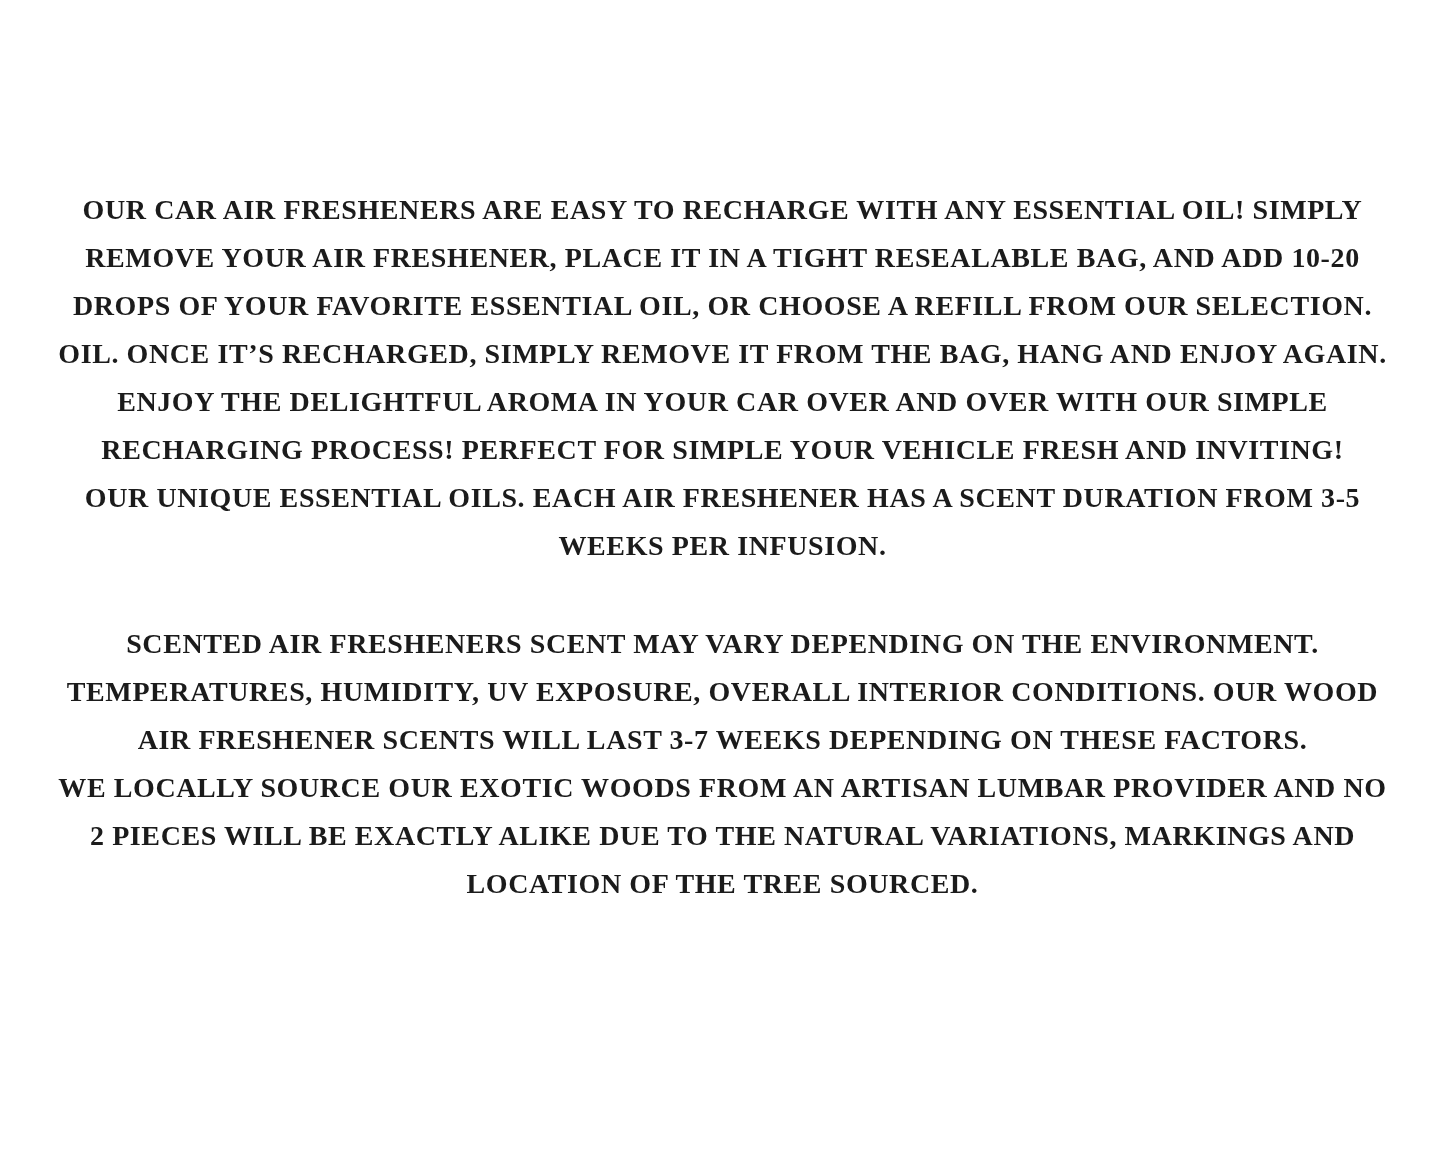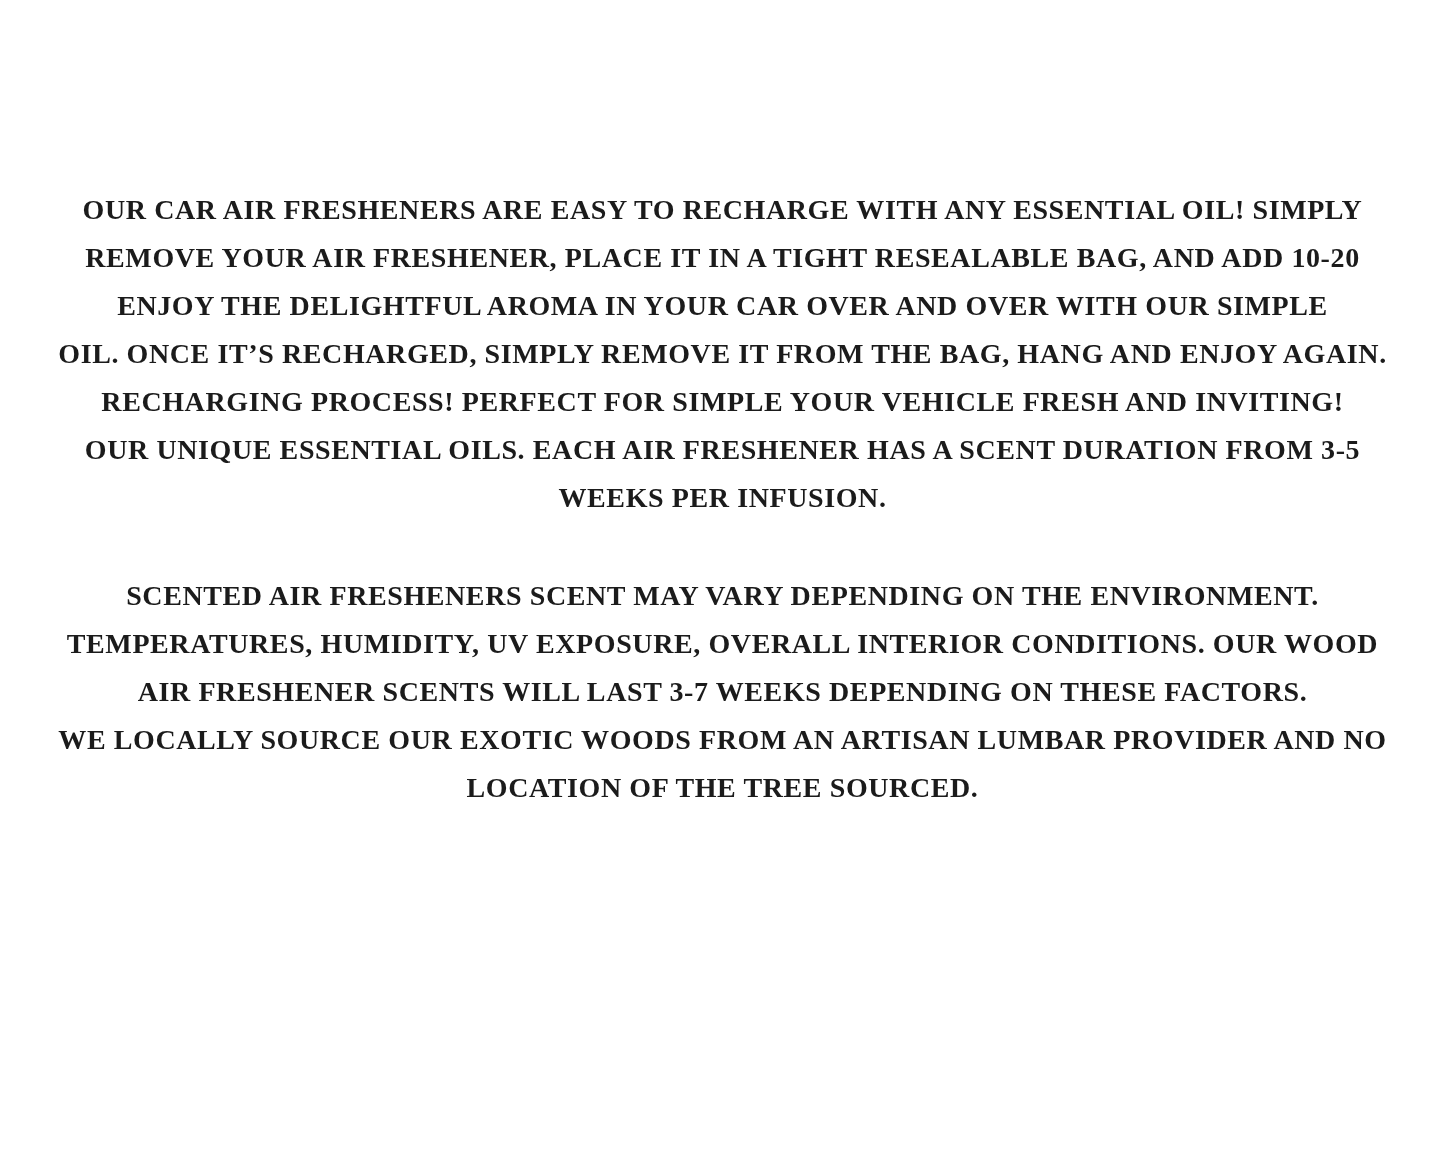--- a/index.html
+++ b/index.html
@@ -38,27 +38,29 @@
   }
 </style>
 </head>
 <body>
 
 <div class="page">
   <div class="text-block">
     <div class="paragraph">
         <div class="text-line">OUR CAR AIR FRESHENERS ARE EASY TO RECHARGE WITH ANY ESSENTIAL OIL! SIMPLY</div>
         <div class="text-line">REMOVE YOUR AIR FRESHENER, PLACE IT IN A TIGHT RESEALABLE BAG, AND ADD 10-20</div>
+        <div class="text-line">DROPS OF YOUR FAVORITE ESSENTIAL OIL, OR CHOOSE A REFILL FROM OUR SELECTION.</div>
+        <div class="text-line">OIL. ONCE IT’S RECHARGED, SIMPLY REMOVE IT FROM THE BAG, HANG AND ENJOY AGAIN.</div>
         <div class="text-line">ENJOY THE DELIGHTFUL AROMA IN YOUR CAR OVER AND OVER WITH OUR SIMPLE</div>
-        <div class="text-line">OIL. ONCE IT’S RECHARGED, SIMPLY REMOVE IT FROM THE BAG, HANG AND ENJOY AGAIN.</div>
         <div class="text-line">RECHARGING PROCESS! PERFECT FOR SIMPLE YOUR VEHICLE FRESH AND INVITING!</div>
         <div class="text-line">OUR UNIQUE ESSENTIAL OILS. EACH AIR FRESHENER HAS A SCENT DURATION FROM 3-5</div>
         <div class="text-line">WEEKS PER INFUSION.</div>
       </div>
     <div class="paragraph">
         <div class="text-line">SCENTED AIR FRESHENERS SCENT MAY VARY DEPENDING ON THE ENVIRONMENT.</div>
         <div class="text-line">TEMPERATURES, HUMIDITY, UV EXPOSURE, OVERALL INTERIOR CONDITIONS. OUR WOOD</div>
         <div class="text-line">AIR FRESHENER SCENTS WILL LAST 3-7 WEEKS DEPENDING ON THESE FACTORS.</div>
         <div class="text-line">WE LOCALLY SOURCE OUR EXOTIC WOODS FROM AN ARTISAN LUMBAR PROVIDER AND NO</div>
+        <div class="text-line">2 PIECES WILL BE EXACTLY ALIKE DUE TO THE NATURAL VARIATIONS, MARKINGS AND</div>
         <div class="text-line">LOCATION OF THE TREE SOURCED.</div>
       </div>
   </div>
 </div>
 
 </body></html>

